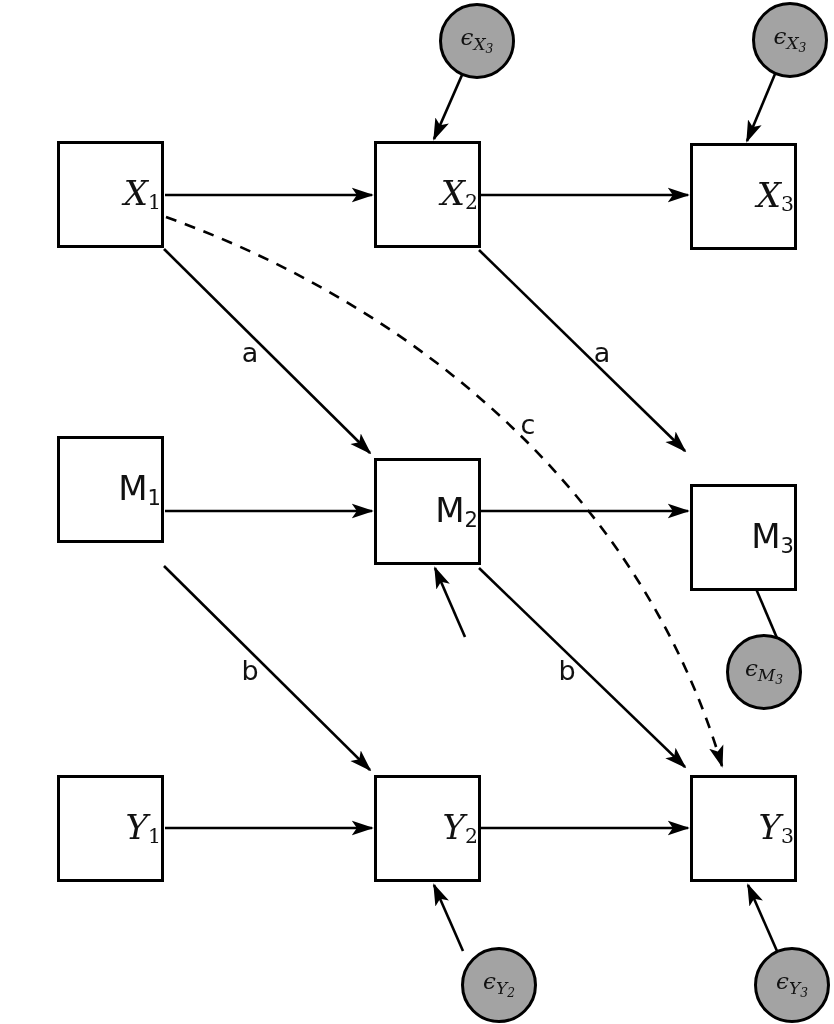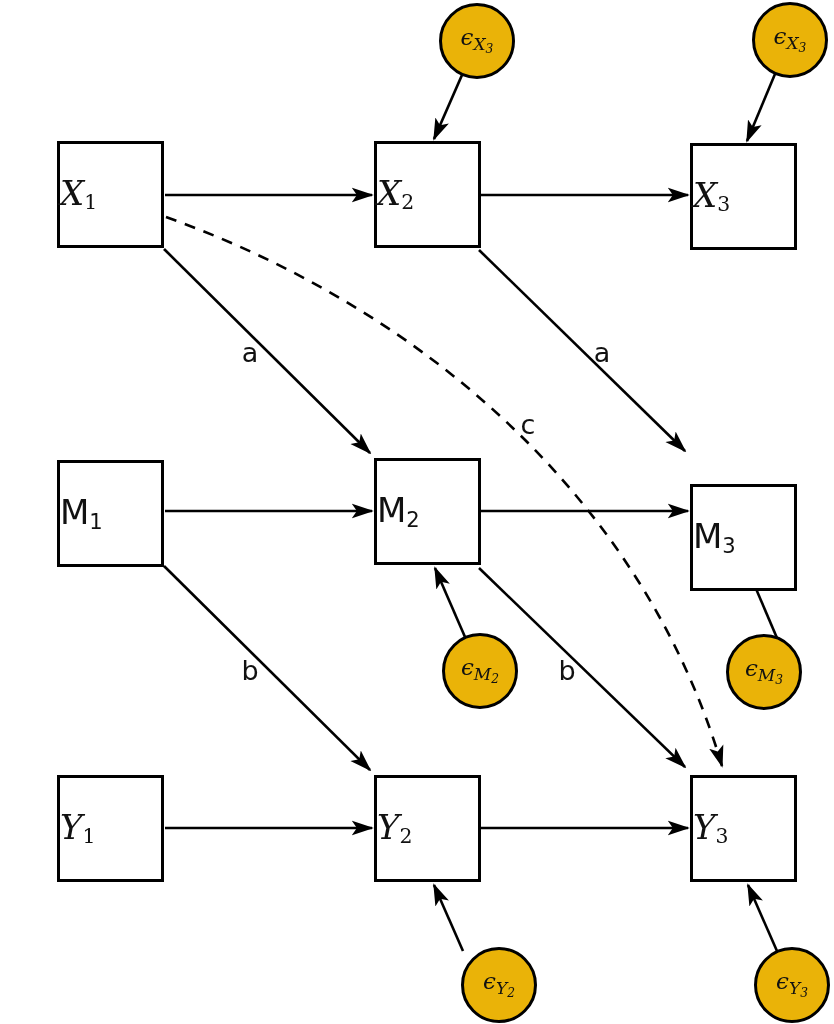--- a/index.html
+++ b/index.html
@@ -1,22 +1,22 @@
 <!DOCTYPE html>
 <html><head>
 <meta charset="utf-8">
 <style>
   html,body{margin:0;padding:0;background:#ffffff;}
   #canvas{position:relative;width:834px;height:1024px;background:#ffffff;overflow:hidden;
           font-family:"DejaVu Serif","Liberation Serif",serif;}
   svg.wires{position:absolute;left:0;top:0;width:834px;height:1024px;}
   .box{position:absolute;width:107px;height:107px;border:3px solid #000;background:#fff;
-       box-sizing:border-box;display:flex;align-items:center;justify-content:flex-start;}
+       box-sizing:border-box;display:flex;align-items:center;justify-content:flex-end;}
   .circle{position:absolute;width:76px;height:76px;border:3px solid #000;border-radius:50%;
-       background:#eab308;box-sizing:border-box;display:flex;align-items:center;justify-content:center;}
+       background:#a3a3a3;box-sizing:border-box;display:flex;align-items:center;justify-content:center;}
   .lbl{color:#111;line-height:1;}
   .serif-it{font-family:"DejaVu Serif","Liberation Serif",serif;font-style:italic;}
   .sans-up{font-family:"DejaVu Sans","Liberation Sans",sans-serif;font-style:normal;}
   .box .lbl{font-size:34px;}
   .box .lbl sub{font-size:0.60em;font-style:normal;vertical-align:-0.22em;letter-spacing:0;}
   .box .lbl.sans-up sub{font-size:0.62em;vertical-align:-0.22em;}
   .circle .lbl{font-size:23px;}
   .circle .lbl sub{font-size:0.74em;vertical-align:-0.30em;}
   .circle .lbl sub sub{font-size:0.72em;vertical-align:-0.25em;}
   .edge-label{position:absolute;transform:translate(-50%,-50%);
@@ -61,21 +61,21 @@
 
   <div class="box" style="left:57px;top:141px">
     <span class="lbl serif-it"><span>X</span><sub>1</sub></span>
   </div>
   <div class="box" style="left:374px;top:141px">
     <span class="lbl serif-it"><span>X</span><sub>2</sub></span>
   </div>
   <div class="box" style="left:690px;top:143px">
     <span class="lbl serif-it"><span>X</span><sub>3</sub></span>
   </div>
-  <div class="box" style="left:57px;top:460px">
+  <div class="box" style="left:57px;top:436px">
     <span class="lbl sans-up"><span>M</span><sub>1</sub></span>
   </div>
   <div class="box" style="left:374px;top:458px">
     <span class="lbl sans-up"><span>M</span><sub>2</sub></span>
   </div>
   <div class="box" style="left:690px;top:484px">
     <span class="lbl sans-up"><span>M</span><sub>3</sub></span>
   </div>
   <div class="box" style="left:57px;top:775px">
     <span class="lbl serif-it"><span>Y</span><sub>1</sub></span>
@@ -86,23 +86,20 @@
   <div class="box" style="left:690px;top:775px">
     <span class="lbl serif-it"><span>Y</span><sub>3</sub></span>
   </div>
 
   <div class="circle" style="left:439px;top:3px">
     <span class="lbl serif-it"><span>ϵ</span><sub><span>X</span><sub>3</sub></sub></span>
   </div>
   <div class="circle" style="left:752px;top:2px">
     <span class="lbl serif-it"><span>ϵ</span><sub><span>X</span><sub>3</sub></sub></span>
   </div>
-  <div class="circle" style="left:442px;top:633px">
-    <span class="lbl serif-it"><span>ϵ</span><sub><span>M</span><sub>2</sub></sub></span>
-  </div>
   <div class="circle" style="left:726px;top:634px">
     <span class="lbl serif-it"><span>ϵ</span><sub><span>M</span><sub>3</sub></sub></span>
   </div>
   <div class="circle" style="left:461px;top:947px">
     <span class="lbl serif-it"><span>ϵ</span><sub><span>Y</span><sub>2</sub></sub></span>
   </div>
   <div class="circle" style="left:754px;top:947px">
     <span class="lbl serif-it"><span>ϵ</span><sub><span>Y</span><sub>3</sub></sub></span>
   </div>
 

